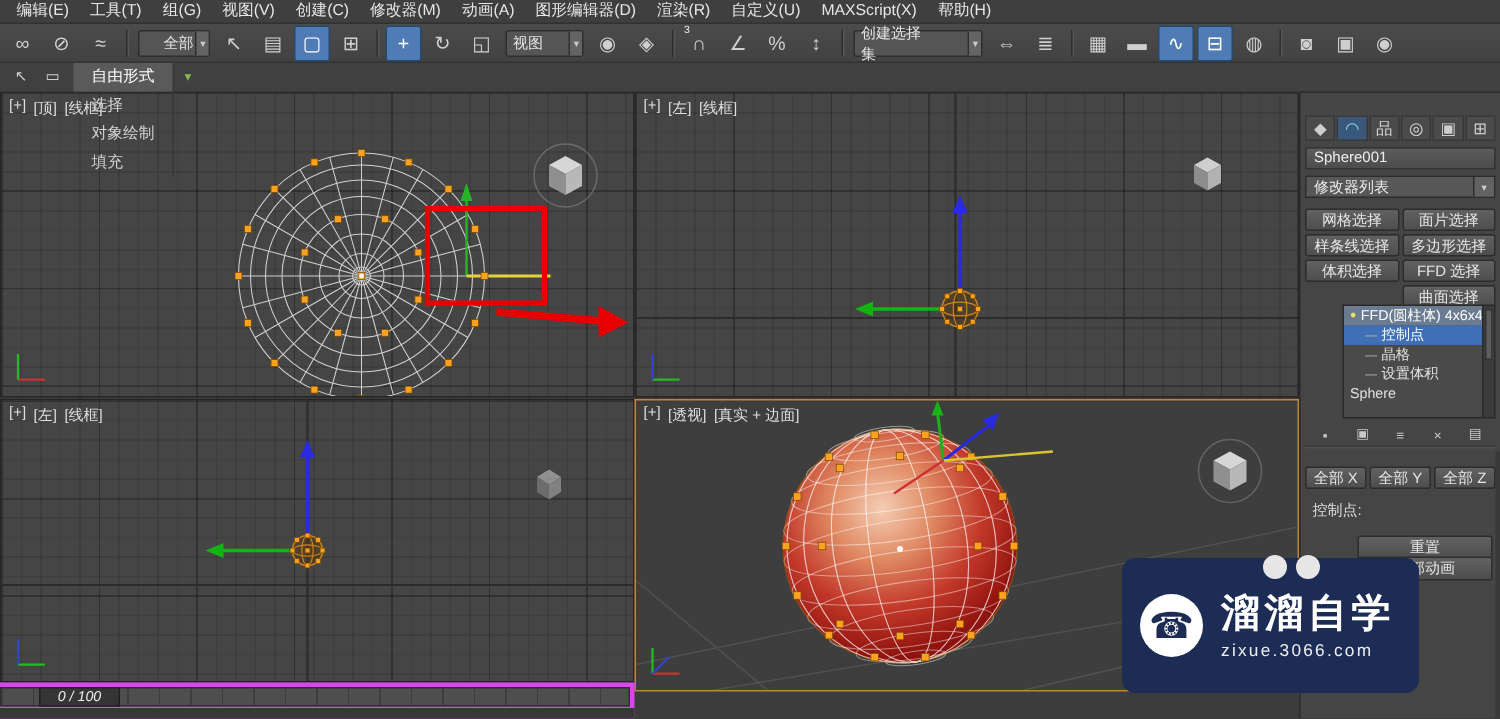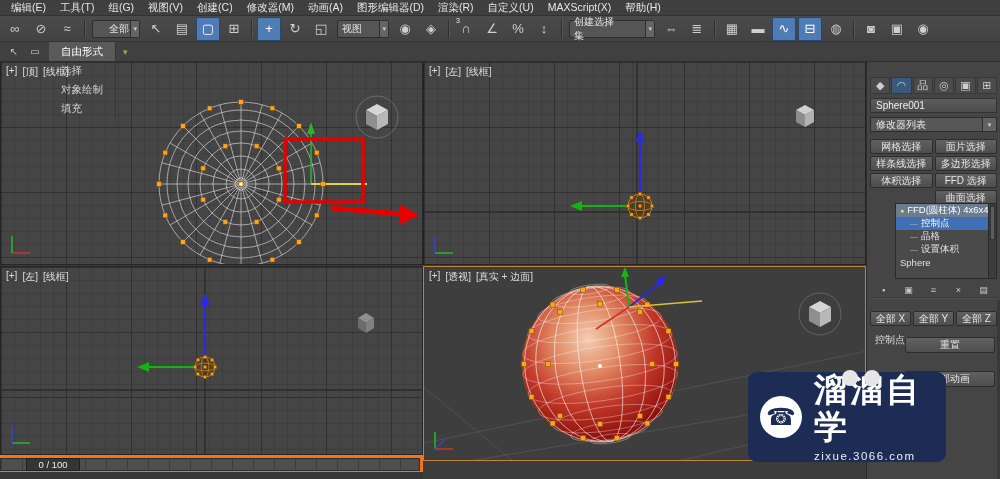--- a/index.html
+++ b/index.html
@@ -70,36 +70,36 @@
   .bulb{color:#e8e070;font-size:7px;}
   .tree{color:#b5b5b5;font-size:8px;}
   .sscroll{position:absolute;right:0;top:0;bottom:0;width:7px;background:#3c3c3c;border-left:1px solid #2a2a2a;}
   .sthumb{position:absolute;left:1px;right:1px;top:2px;height:32px;background:#5e5e5e;border:1px solid #333;}
   .stacktools{position:absolute;top:221px;left:3px;right:3px;height:15px;display:flex;justify-content:space-between;
               align-items:center;padding:0 6px;border-bottom:1px solid #383838;box-shadow:0 1px 0 #515151;}
   .stool{width:15px;height:13px;display:flex;align-items:center;justify-content:center;color:#c8c8c8;font-size:9px;}
   .axisrow{position:absolute;top:250px;left:3px;right:3px;display:flex;gap:2px;}
   .axisrow .pbtn{flex:1;}
   .ctrl-label{position:absolute;top:272px;left:8px;font-size:10px;color:#ddd;}
-  .resetbtn{position:absolute;top:276px;left:38px;right:5px;height:14px;}
+  .resetbtn{position:absolute;top:296px;left:38px;right:5px;height:14px;}
   .animbtn{position:absolute;top:310px;left:38px;right:5px;height:14px;}
   .pscroll{position:absolute;right:0;top:240px;bottom:0;width:3px;background:#393939;}
   
-  .statusbar{position:absolute;left:0;top:455px;width:423px;height:24px;background:#f97316;z-index:10;}
+  .statusbar{position:absolute;left:0;top:455px;width:423px;height:24px;background:#d946ef;z-index:10;font-style:italic;}
   .timeline-track{position:absolute;left:0;top:3px;width:420px;height:13px;background:#4e4e4e;border:1px solid #2f2f2f;box-sizing:border-box;
       background-image:repeating-linear-gradient(to right, rgba(0,0,0,0.22) 0 1px, transparent 1px 21px);}
   .timeline-thumb{position:absolute;left:26px;top:3px;width:54px;height:13px;background:#353535;border:1px solid #202020;
       color:#ececec;font-size:9.5px;display:flex;align-items:center;justify-content:center;box-sizing:border-box;}
   .bottomstrip{position:absolute;left:0;top:472px;width:423px;height:7px;background:#373737;z-index:11;}
   
   .watermark{position:absolute;left:748px;top:372px;width:198px;height:90px;background:#1d2c55;border-radius:9px;z-index:40;
              display:flex;align-items:center;padding:0 12px;box-sizing:border-box;}
   .wm-phone{width:42px;height:42px;border-radius:50%;background:#fff;color:#1d2c55;display:flex;align-items:center;
             justify-content:center;font-size:24px;margin-right:12px;flex:0 0 auto;}
-  .wm-title{font-size:33px;font-weight:bold;color:#fff;letter-spacing:3px;line-height:1.1;}
+  .wm-title{font-size:26px;font-weight:bold;color:#fff;letter-spacing:3px;line-height:1.1;}
   .wm-url{font-size:11.5px;color:#fff;opacity:.92;letter-spacing:1.5px;margin-top:5px;}
   .wdot{position:absolute;width:16px;height:16px;border-radius:50%;background:#e6e6e6;z-index:41;}
 </style>
 </head>
 <body>
 
 <div class="menubar">
     <div class="menu-item">编辑(E)</div>
     <div class="menu-item">工具(T)</div>
     <div class="menu-item">组(G)</div>

